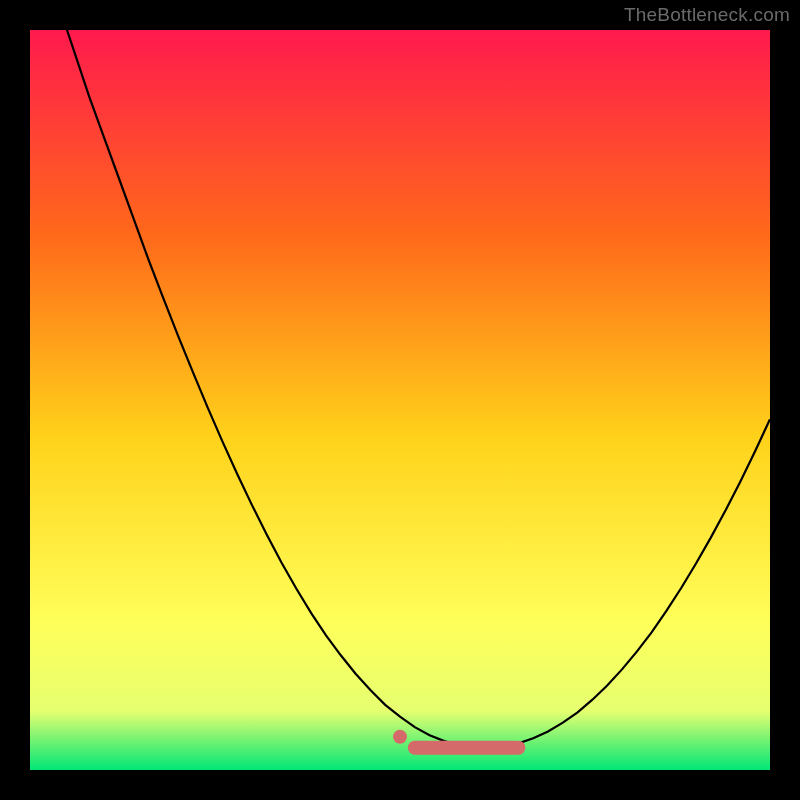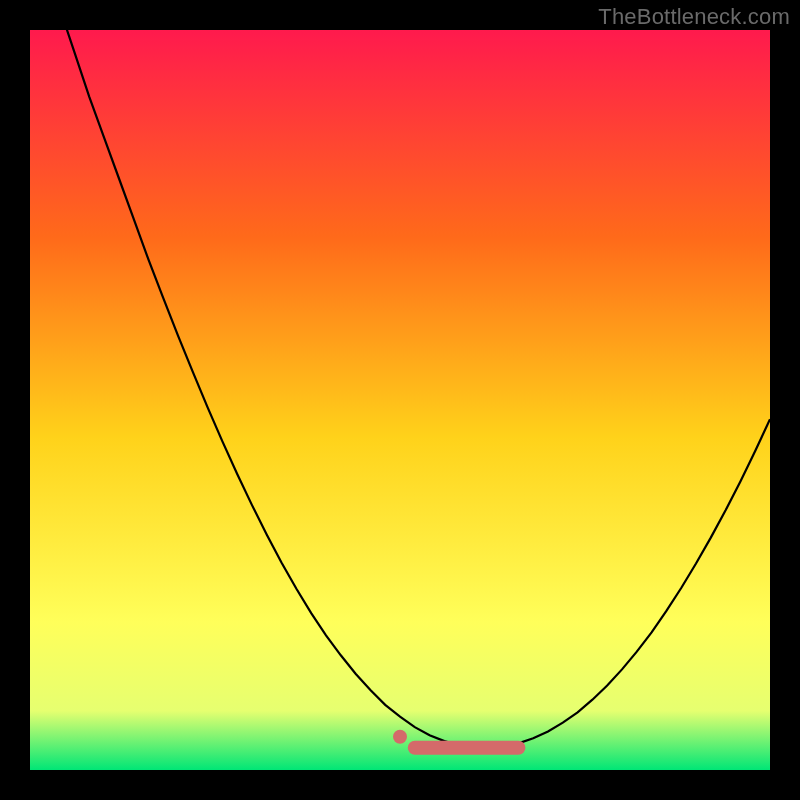--- a/index.html
+++ b/index.html
@@ -21,21 +21,21 @@
     left: 30px;
     top: 30px;
     width: 740px;
     height: 740px;
   }
   .watermark {
     position: absolute;
     top: 4px;
     right: 10px;
     font-family: Arial, Helvetica, sans-serif;
-    font-size: 22px;
+    font-size: 19px;
     font-weight: 500;
     color: #6a6a6a;
     letter-spacing: 0.2px;
   }
   svg {
     display: block;
   }
 </style>
 </head>
 <body>

